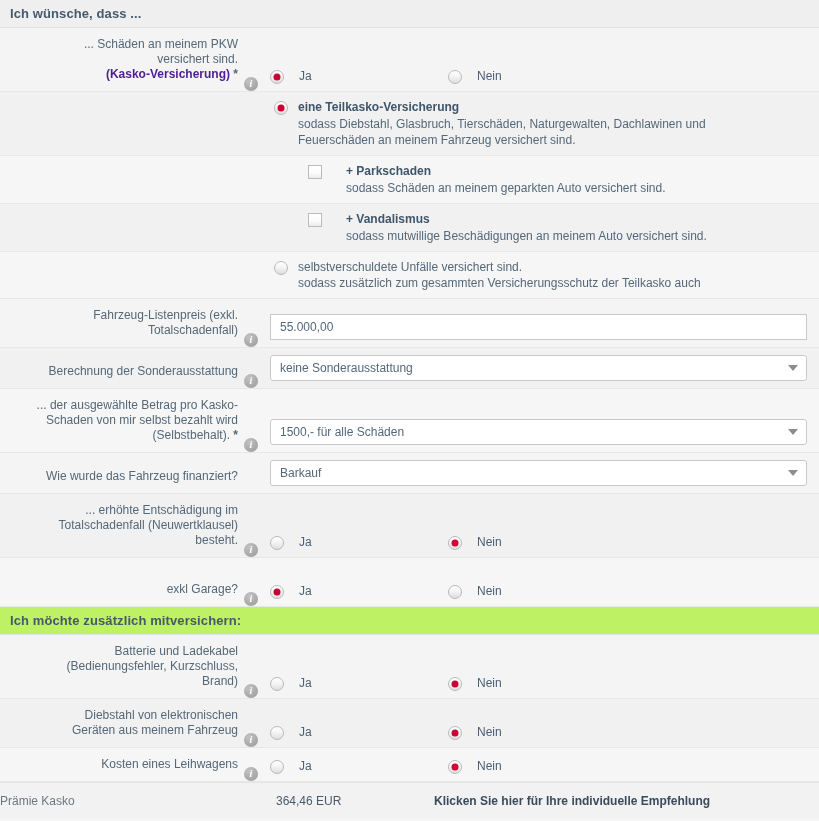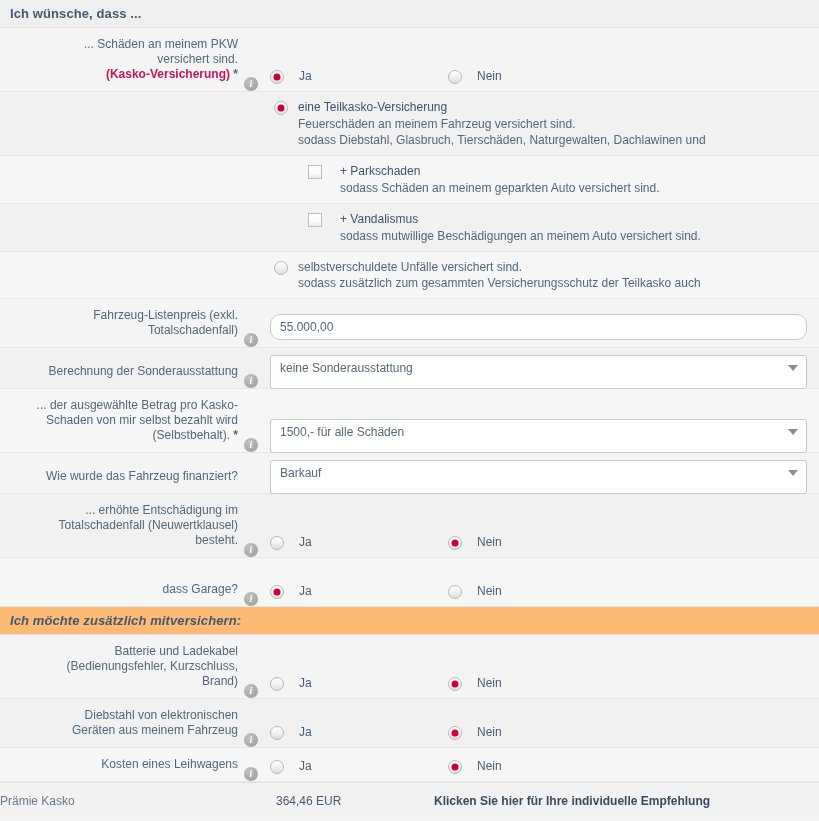--- a/index.html
+++ b/index.html
@@ -32,33 +32,33 @@
   .section-head {
     background: #efefef;
     border-bottom: 1px solid #e2e2e2;
     padding: 6px 0 6px 10px;
     font-weight: bold;
     color: #44596b;
     font-size: 13px;
     letter-spacing: .1px;
     box-sizing: border-box;
   }
-  .section-head.sub { background: #fdba74; font-style: italic; }
+  .section-head.sub { background: #bef264; }
 
   
   .label-col {
     width: 238px;
     min-width: 238px;
     text-align: right;
     padding: 9px 0 9px 8px;
     line-height: 15px;
     color: #546878;
     box-sizing: border-box;
   }
-  .label-col .bold { font-weight: bold; color: #be185d; }
+  .label-col .bold { font-weight: bold; color: #4c1d95; }
   .label-col .star { font-weight: bold; color: #546878; }
 
   .icon-col {
     width: 26px;
     min-width: 26px;
     padding-top: 9px;
     display: flex;
     justify-content: center;
     box-sizing: border-box;
   }
@@ -135,63 +135,63 @@
   }
 
   
   .opt-block {
     display: flex;
     align-items: flex-start;
     padding-left: 4px;
   }
   .opt-block .radio { margin-top: 2px; }
   .opt-body { margin-left: 10px; line-height: 16px; }
-  .opt-title { font-weight: normal; color: #3f5569; display: block; margin-bottom: 1px; }
+  .opt-title { font-weight: bold; color: #3f5569; display: block; margin-bottom: 1px; }
   .opt-desc { color: #54687a; display: block; }
 
   
   .chk-block {
     display: flex;
     align-items: flex-start;
     padding-left: 38px;
   }
   .checkbox {
     width: 14px;
     height: 14px;
     border: 1px solid #bcbcbc;
     background: linear-gradient(to bottom, #ffffff 0%, #fbfbfb 60%, #eaeaea 100%);
     box-sizing: border-box;
     flex: none;
     margin-top: 2px;
   }
-  .chk-body { margin-left: 18px; line-height: 16px; }
+  .chk-body { margin-left: 24px; line-height: 16px; }
 
   
   .text-input {
     width: 100%;
     height: 26px;
     border: 1px solid #c9c9c9;
-    border-radius: 10px;
+    border-radius: 0;
     background: #ffffff;
     padding: 0 9px;
     box-sizing: border-box;
     font-family: "Liberation Sans", "DejaVu Sans", sans-serif;
     font-size: 12px;
     color: #54687a;
     outline: none;
   }
 
   .select-wrap {
     position: relative;
     width: 100%;
     height: 26px;
   }
   .select-box {
     width: 100%;
-    height: 34px;
+    height: 26px;
     border: 1px solid #c9c9c9;
     border-radius: 3px;
     background: #ffffff;
     padding: 0 26px 0 9px;
     box-sizing: border-box;
     font-size: 12px;
     color: #54687a;
     line-height: 24px;
     white-space: nowrap;
     overflow: hidden;
@@ -270,22 +270,22 @@
 </div>
 
 <div class="row alt">
   <div class="label-col">&nbsp;</div>
   <div class="icon-col"></div>
   <div class="field-col">
     <label class="opt-block">
       <span class="radio checked"></span>
       <span class="opt-body">
         <span class="opt-title">eine Teilkasko-Versicherung</span>
+        <span class="opt-desc">sodass Diebstahl, Glasbruch, Tierschäden, Naturgewalten, Dachlawinen und</span>
         <span class="opt-desc">Feuerschäden an meinem Fahrzeug versichert sind.</span>
-        <span class="opt-desc">sodass Diebstahl, Glasbruch, Tierschäden, Naturgewalten, Dachlawinen und</span>
       </span>
     </label>
   </div>
 </div>
 
 <div class="row light">
   <div class="label-col">&nbsp;</div>
   <div class="icon-col"></div>
   <div class="field-col">
     <label class="chk-block">
@@ -400,21 +400,21 @@
         <span class="radio checked"></span>
         <span class="radio-label">Nein</span>
       </label>
     </div>
   </div>
 </div>
 
 <div class="row light">
   <div class="label-col">
     <br>
-    <span>dass Garage?</span>
+    <span>exkl Garage?</span>
   </div>
   <div class="icon-col">
     <span class="info-icon"></span>
   </div>
   <div class="field-col">
     <div class="radio-group">
       <label class="radio-opt">
         <span class="radio checked"></span>
         <span class="radio-label">Ja</span>
       </label>

